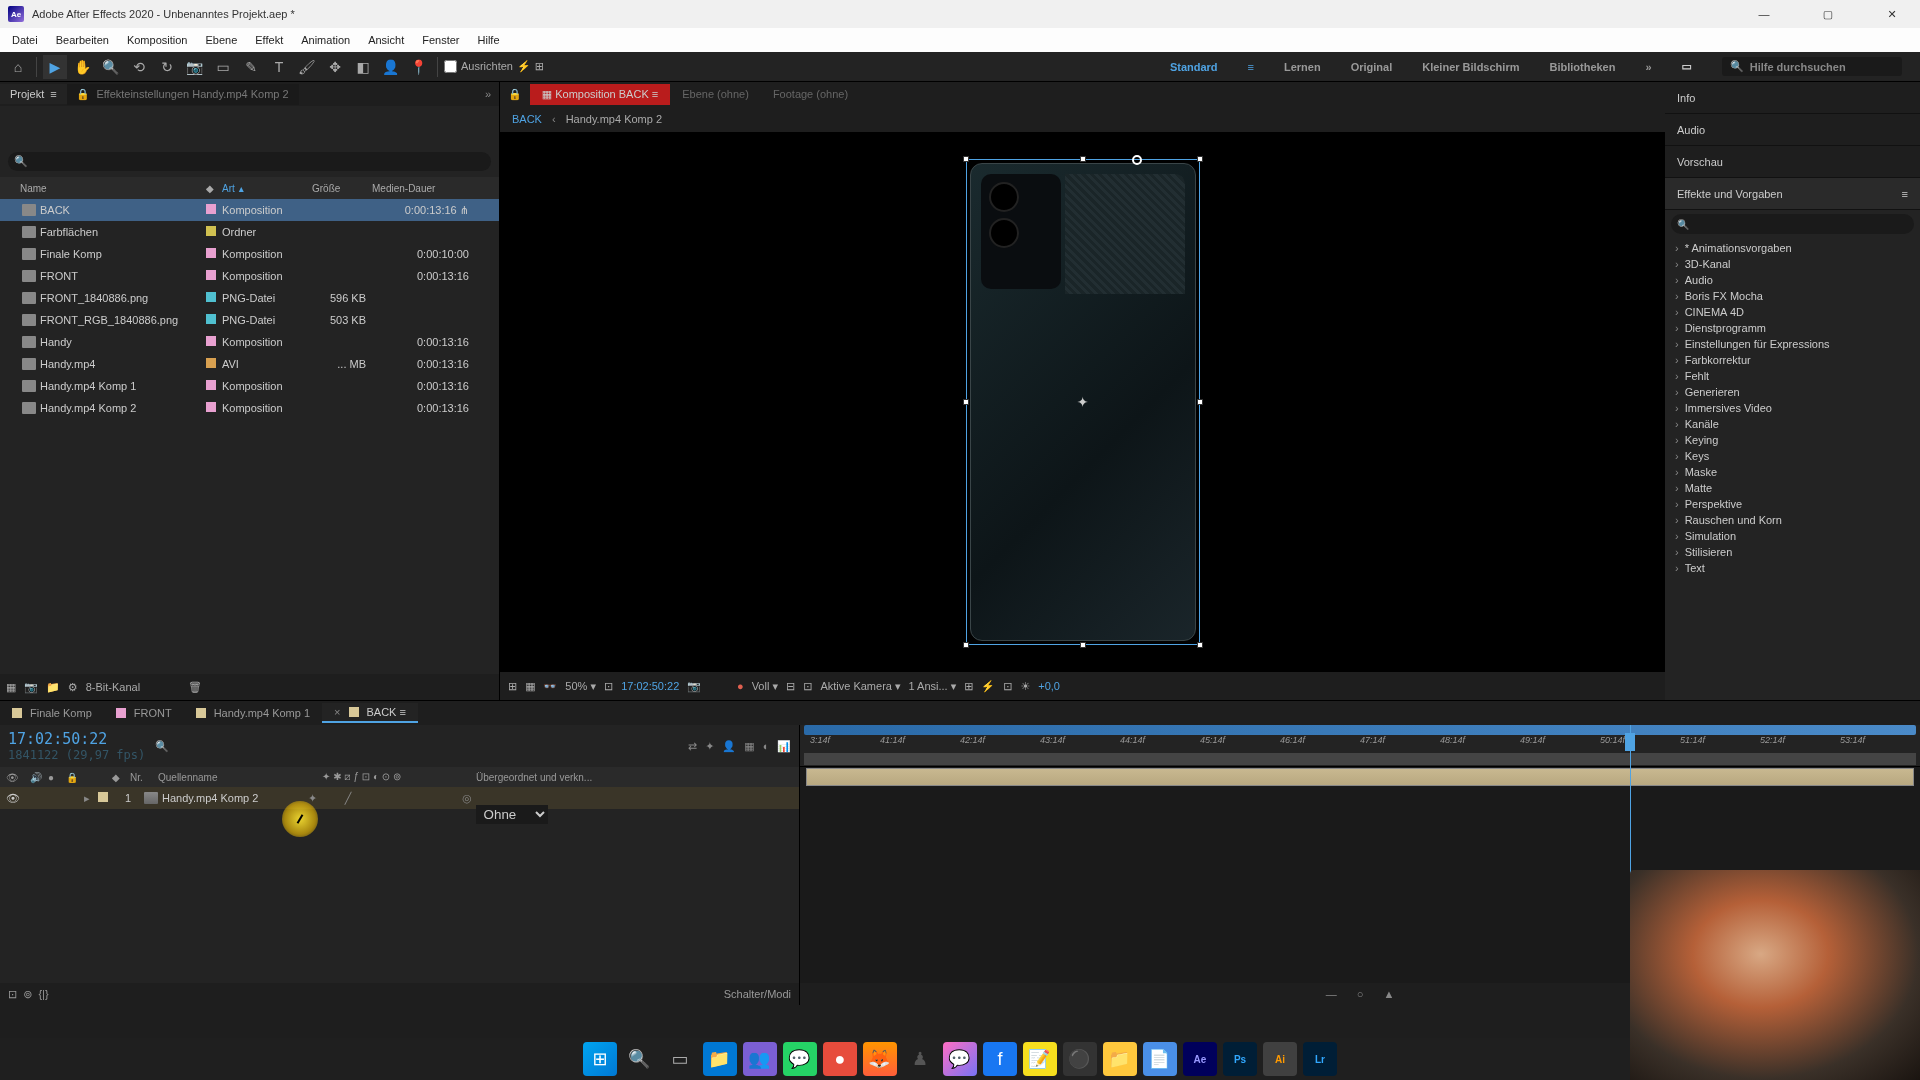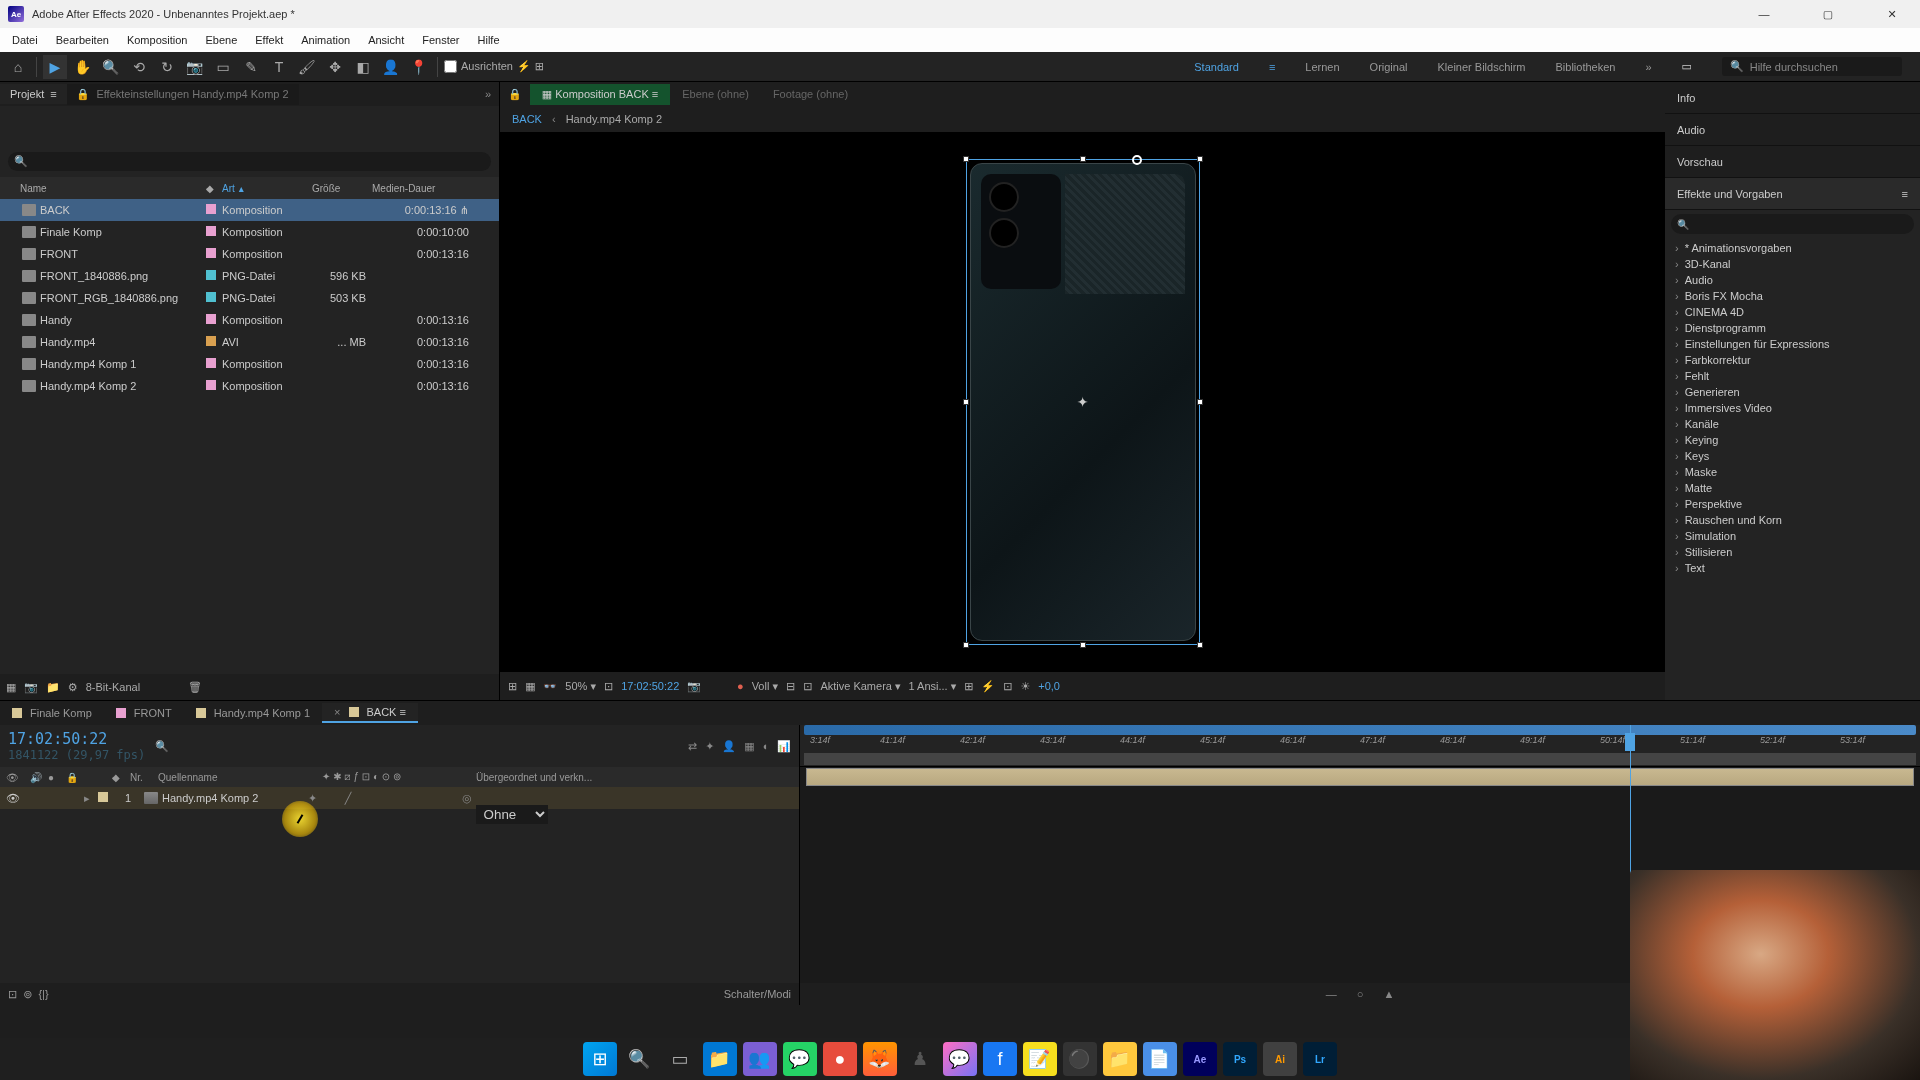--- a/index.html
+++ b/index.html
@@ -13,21 +13,21 @@
 
 
 .menubar { height: 24px; background: #fdfdfd; display: flex; align-items: center; padding: 0 4px; color: #222; gap: 2px; }
 .menubar span { padding: 3px 8px; }
 
 
 .toolbar { height: 30px; background: #232323; display: flex; align-items: center; padding: 0 6px; gap: 4px; border-bottom: 1px solid #000; }
 .tool-icon { width: 24px; height: 24px; display: flex; align-items: center; justify-content: center; color: #aaa; font-size: 14px; }
 .tool-icon.active { background: #333; color: #4fa3e3; }
 .tool-divider { width: 1px; height: 20px; background: #444; margin: 0 2px; }
-.workspace-tabs { margin-left: auto; display: flex; align-items: center; gap: 30px; padding-right: 12px; color: #999; }
+.workspace-tabs { margin-left: auto; display: flex; align-items: center; gap: 30px; padding-right: 12px; color: #999; font-weight: bold; }
 .workspace-tabs .active { color: #4fa3e3; }
 .search-box { background: #1a1a1a; padding: 3px 8px; border-radius: 3px; color: #888; width: 180px; display: flex; align-items: center; gap: 6px; }
 
 
 .main-area { display: flex; height: 618px; }
 
 
 .project-panel { width: 500px; background: #232323; border-right: 1px solid #000; display: flex; flex-direction: column; }
 .panel-tabs { height: 24px; background: #1e1e1e; display: flex; align-items: center; }
 .panel-tab { padding: 4px 10px; color: #ccc; background: #232323; display: flex; align-items: center; gap: 6px; }
@@ -51,21 +51,21 @@
 .proj-row .size-cell { width: 60px; text-align: right; padding-right: 6px;}
 .proj-row .dur-cell { flex: 1; text-align: right; padding-right: 24px;}
 .label-sq { width: 10px; height: 10px; }
 .icon-sq { width: 14px; height: 12px; background: #888; border-radius: 1px; }
 .proj-bottom { margin-top: auto; height: 26px; background: #1e1e1e; display: flex; align-items: center; padding: 0 6px; gap: 8px; color: #aaa; }
 
 
 .comp-panel { flex: 1; background: #232323; display: flex; flex-direction: column; }
 .comp-tabs { height: 24px; background: #1e1e1e; display: flex; align-items: center; }
 .comp-tab { padding: 4px 12px; color: #ccc; }
-.comp-tab.active { background: #14532d; }
+.comp-tab.active { background: #b91c1c; }
 .comp-tab.inactive { color: #666; }
 .breadcrumb { height: 26px; background: #1e1e1e; display: flex; align-items: center; padding: 0 12px; gap: 10px; color: #4fa3e3; }
 .viewer { flex: 1; background: #000; position: relative; display: flex; align-items: center; justify-content: center; }
 .phone-obj { width: 226px; height: 478px; background: linear-gradient(135deg,#1a2a2e 0%,#0d1518 60%,#1a252a 100%); border-radius: 12px; position: relative; border: 1px solid #3a4548; }
 .phone-cam { position: absolute; top: 10px; left: 10px; width: 80px; height: 115px; background: #0a0d10; border-radius: 10px; }
 .phone-cam::before { content:''; position: absolute; top: 8px; left: 8px; width: 26px; height: 26px; background: #000; border-radius: 50%; border: 2px solid #222; }
 .phone-cam::after { content:''; position: absolute; top: 44px; left: 8px; width: 26px; height: 26px; background: #000; border-radius: 50%; border: 2px solid #222; }
 .phone-anchor { position: absolute; top: 50%; left: 50%; transform: translate(-50%,-50%); color: #ccc; font-size: 14px; }
 .sel-handle { position: absolute; width: 6px; height: 6px; background: #fff; border: 1px solid #333; }
 .sel-border { position: absolute; border: 1px solid #4fa3e3; }
@@ -216,20 +216,31 @@
           </div>
     <div class="label-cell"><span class="label-sq" style="background:#e8a0d0;display:inline-block;"></span></div>
     <div class="art-cell">Komposition</div>
     <div class="size-cell"></div>
     <div class="dur-cell">0:00:13:16 <span style="color:#ccc;">⋔</span></div>
         </div>
         <div class="proj-row">
     <div class="name-cell">
             <span style="width:12px;"></span>
             <span class="icon-sq"></span>
+            <span>Farbflächen</span>
+          </div>
+    <div class="label-cell"><span class="label-sq" style="background:#d0c050;display:inline-block;"></span></div>
+    <div class="art-cell">Ordner</div>
+    <div class="size-cell"></div>
+    <div class="dur-cell"></div>
+        </div>
+        <div class="proj-row">
+    <div class="name-cell">
+            <span style="width:12px;"></span>
+            <span class="icon-sq"></span>
             <span>Finale Komp</span>
           </div>
     <div class="label-cell"><span class="label-sq" style="background:#e8a0d0;display:inline-block;"></span></div>
     <div class="art-cell">Komposition</div>
     <div class="size-cell"></div>
     <div class="dur-cell">0:00:10:00</div>
         </div>
         <div class="proj-row">
     <div class="name-cell">
             <span style="width:12px;"></span>

